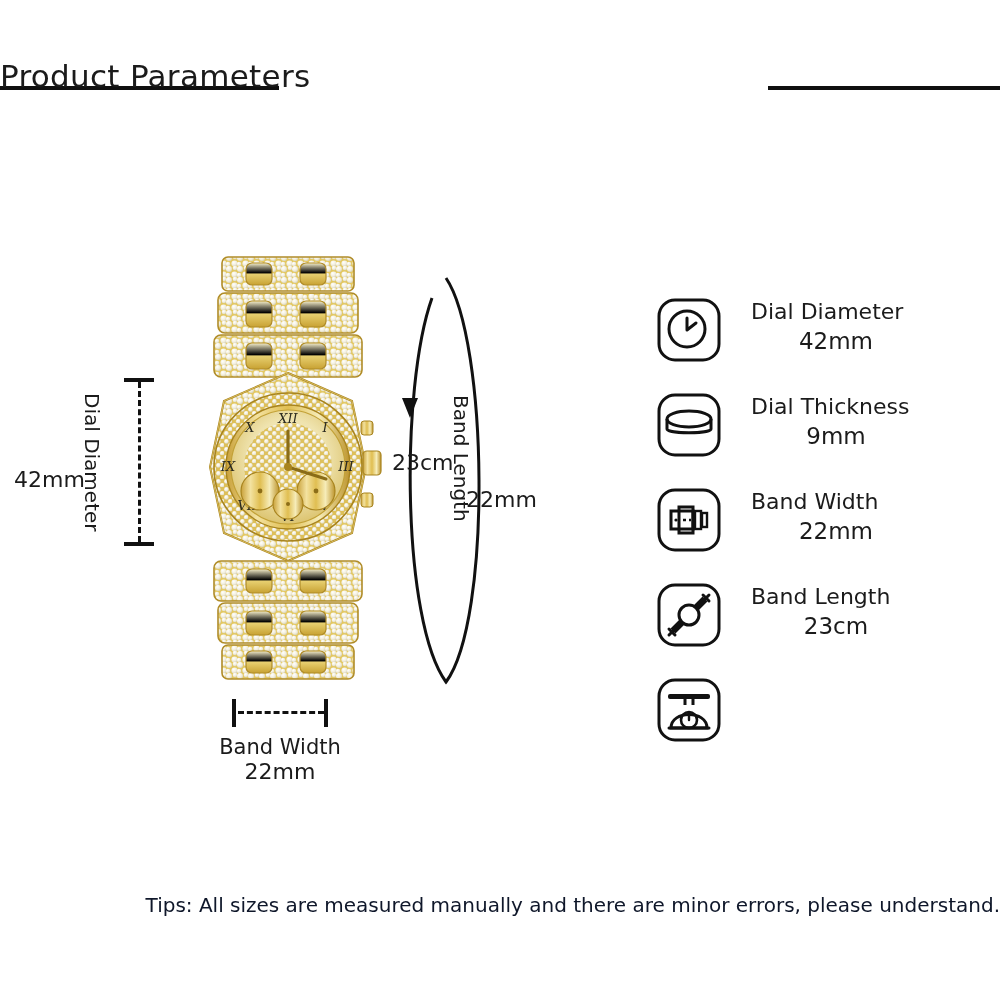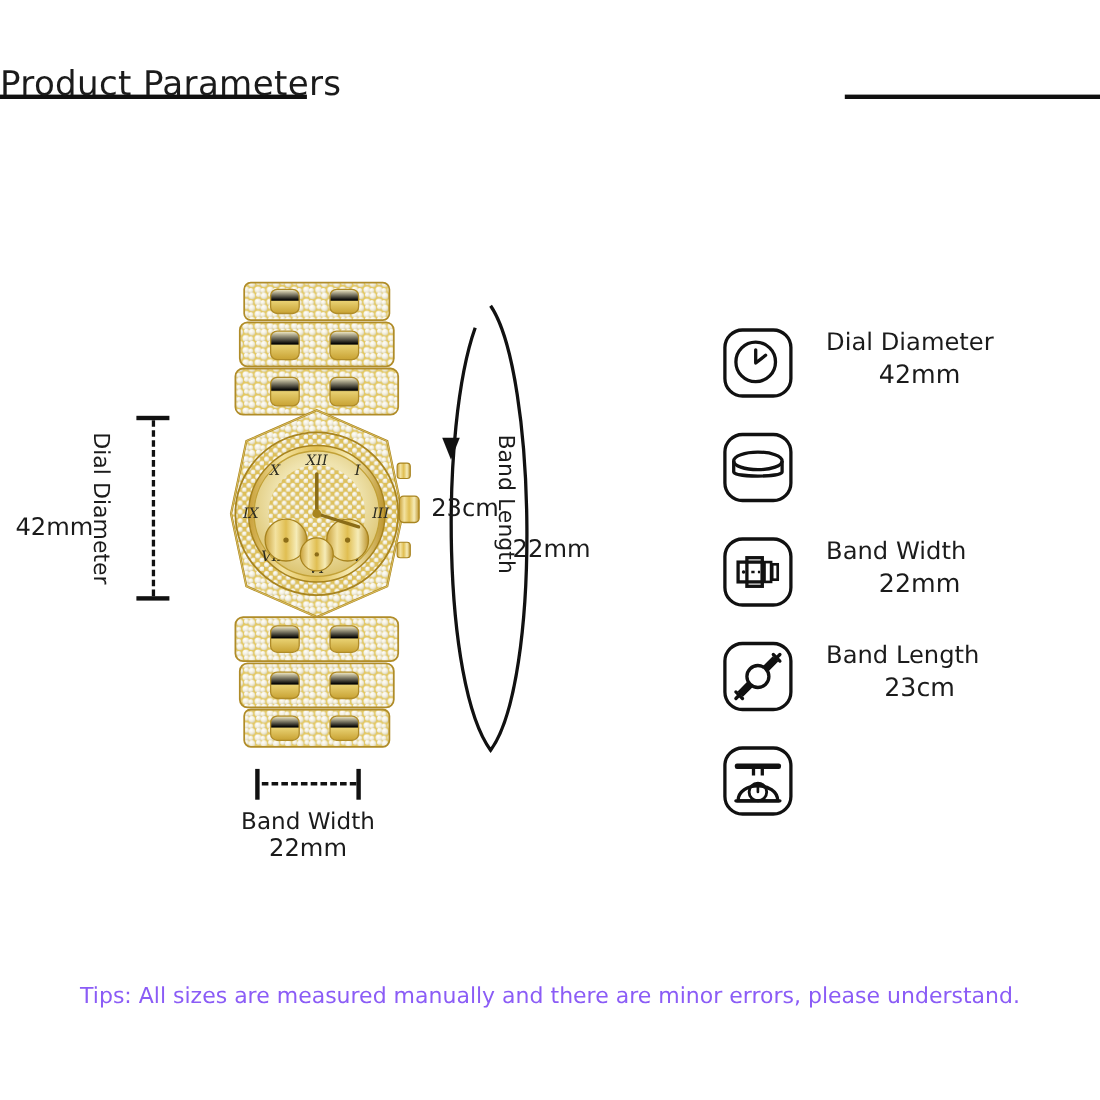--- a/index.html
+++ b/index.html
@@ -183,23 +183,23 @@
     text-align: center;
     width: 170px;
     font-family: "DejaVu Sans", sans-serif;
   }
 
   
   #tips-footer {
     position: absolute;
     left: 0; top: 893px;
     width: 1000px;
-    text-align: center;
+    text-align: right;
     font-size: 20px;
-    color: #8b5cf6;
+    color: #0f172a;
     font-family: "DejaVu Sans", sans-serif;
   }
 </style>
 </head>
 <body>
 
 <div id="header">
   <div id="title-rule-left"></div>
   <div id="page-title">Product Parameters</div>
   <div id="title-rule-right"></div>
@@ -357,20 +357,24 @@
   </div>
 
   <div class="spec-row">
     <div class="spec-icon">
       <svg viewBox="0 0 68 68" width="68" height="68" xmlns="http://www.w3.org/2000/svg">
         <rect x="4" y="4" width="60" height="60" rx="16" fill="none" stroke="#111" stroke-width="3"></rect>
         <ellipse cx="34" cy="28" rx="22" ry="8" fill="none" stroke="#111" stroke-width="3"></ellipse>
         <path d="M 12 28 L 12 38 C 12 43, 56 43, 56 38 L 56 28" fill="none" stroke="#111" stroke-width="3"></path>
       </svg>
     </div>
+    <div class="spec-text">
+      <div class="spec-label">Dial Thickness</div>
+      <div class="spec-value">9mm</div>
+    </div>
   </div>
 
   <div class="spec-row">
     <div class="spec-icon">
       <svg viewBox="0 0 68 68" width="68" height="68" xmlns="http://www.w3.org/2000/svg">
         <rect x="4" y="4" width="60" height="60" rx="16" fill="none" stroke="#111" stroke-width="3"></rect>
         <rect x="16" y="25" width="22" height="18" fill="none" stroke="#111" stroke-width="3"></rect>
         <rect x="24" y="21" width="14" height="26" fill="none" stroke="#111" stroke-width="3"></rect>
         <rect x="40" y="25" width="6" height="18" fill="none" stroke="#111" stroke-width="2.4"></rect>
         <rect x="47" y="27" width="5" height="14" fill="none" stroke="#111" stroke-width="2.4"></rect>

